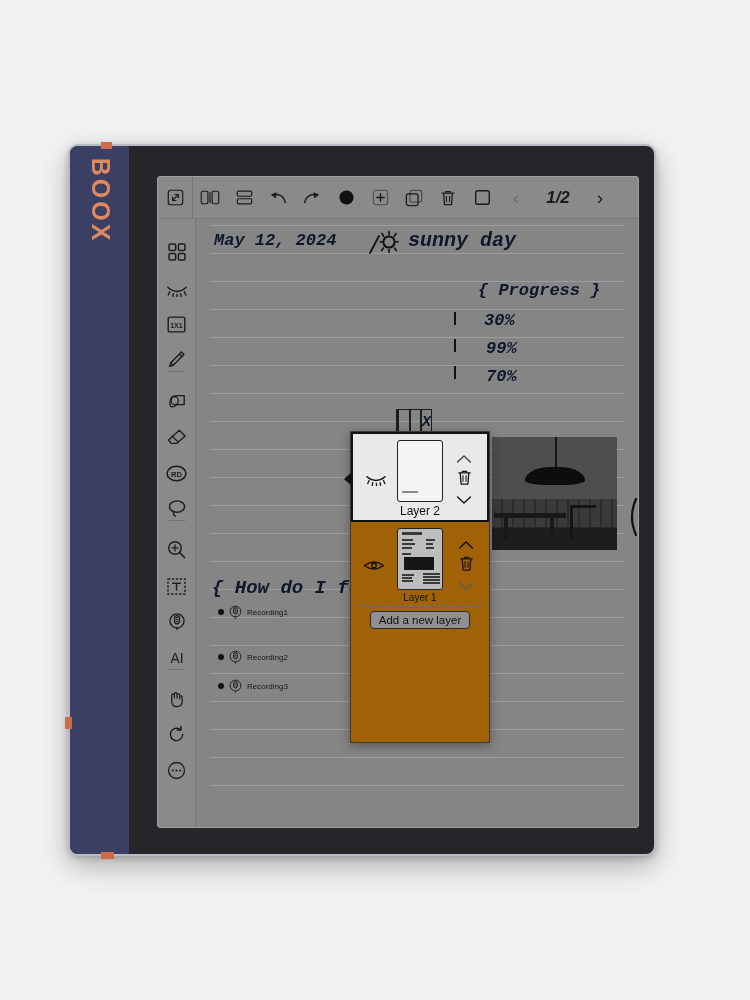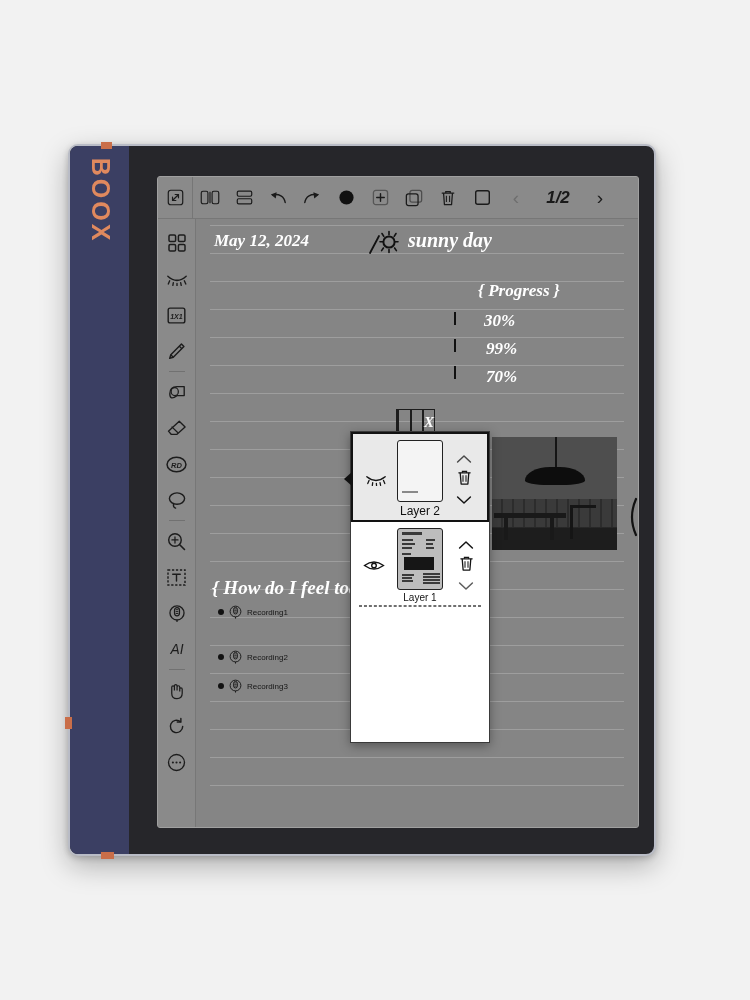--- a/index.html
+++ b/index.html
@@ -70,42 +70,41 @@
   
   #rail {
     position: absolute; left: 0; top: 42px; bottom: 0; width: 38px;
     background: #8a8a8a;
     border-right: 1px solid #777;
     display: flex; flex-direction: column; align-items: center;
     padding-top: 6px;
   }
   .rail-btn {
     width: 34px; height: 36px;
-    display: flex; align-items: center; justify-content: center;
+    display: flex; align-items: flex-end; justify-content: center;
     color: #1c1c1c;
-    font-style: italic;
   }
   .rail-sep { width: 16px; height: 1px; background: #717171; margin: 2px 0; }
 
   
   #canvas {
     position: absolute; left: 38px; top: 42px; right: 0; bottom: 0;
     background: #858585;
     overflow: hidden;
   }
   .rule {
     position: absolute; left: 14px; right: 14px; height: 1px;
     background: #9e9e9e;
   }
 
   .ink { position: absolute; color: #111; }
   .hand {
-    font-family: Liberation Serif, serif;
+    font-family: Liberation Mono, monospace;
     font-style: italic; font-weight: 700;
-    color: #ffffff;
+    color: #0f172a;
   }
 
   
   #photo {
     position: absolute; left: 296px; top: 218px; width: 125px; height: 113px;
     background: linear-gradient(180deg,#4a4a4a 0%,#3c3c3c 42%,#2e2e2e 43%,#242424 100%);
     overflow: hidden;
   }
   #photo .lampcord { position:absolute; left:50%; top:0; width:2px; height:32px; background:#151515; }
   #photo .lampshade {
@@ -124,21 +123,21 @@
     border:3px solid #151515; border-right:none; border-bottom:none; }
 
   
   #habit { position: absolute; left: 200px; top: 190px; }
   #habit td { border: 1px solid #1d1d1d; }
 
   
   #layers {
     position: absolute; left: 192px; top: 254px;
     width: 140px; height: 312px;
-    background: #ffffff;
+    background: #a16207;
     border: 1px solid #3a3a3a;
     box-shadow: 0 3px 10px rgba(0,0,0,.35);
     z-index: 20;
   }
   #callout {
     position: absolute; left: -7px; top: 40px;
     width: 0; height: 0;
     border-top: 7px solid transparent;
     border-bottom: 7px solid transparent;
     border-right: 8px solid #111;
@@ -630,16 +629,19 @@
               </svg>
           </div>
         </div>
       </div>
 
       <div class="dash"></div>
 
 
       <div class="dash"></div>
 
+      <div id="addlayer-wrap">
+        <div id="addlayer">Add a new layer</div>
+      </div>
     </div>
 
   </div>
 </div>
 
 </body></html>

